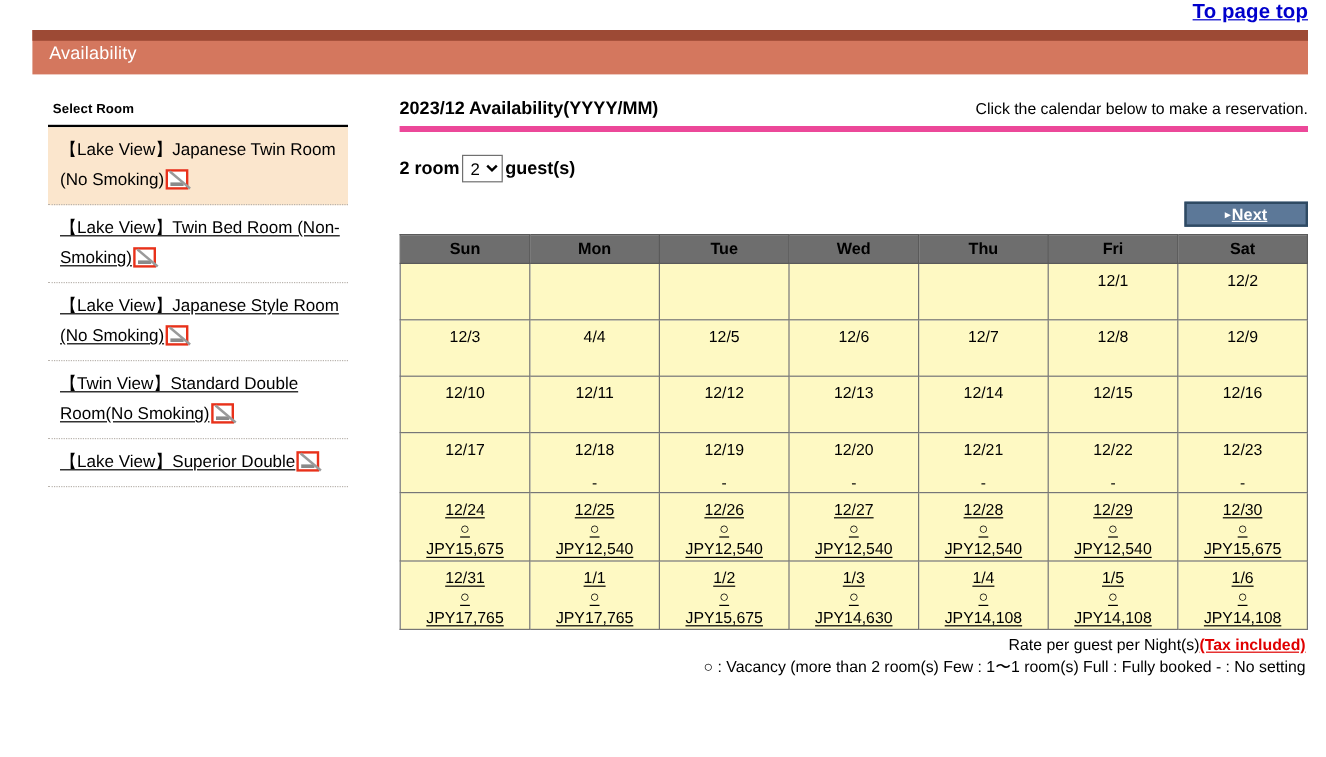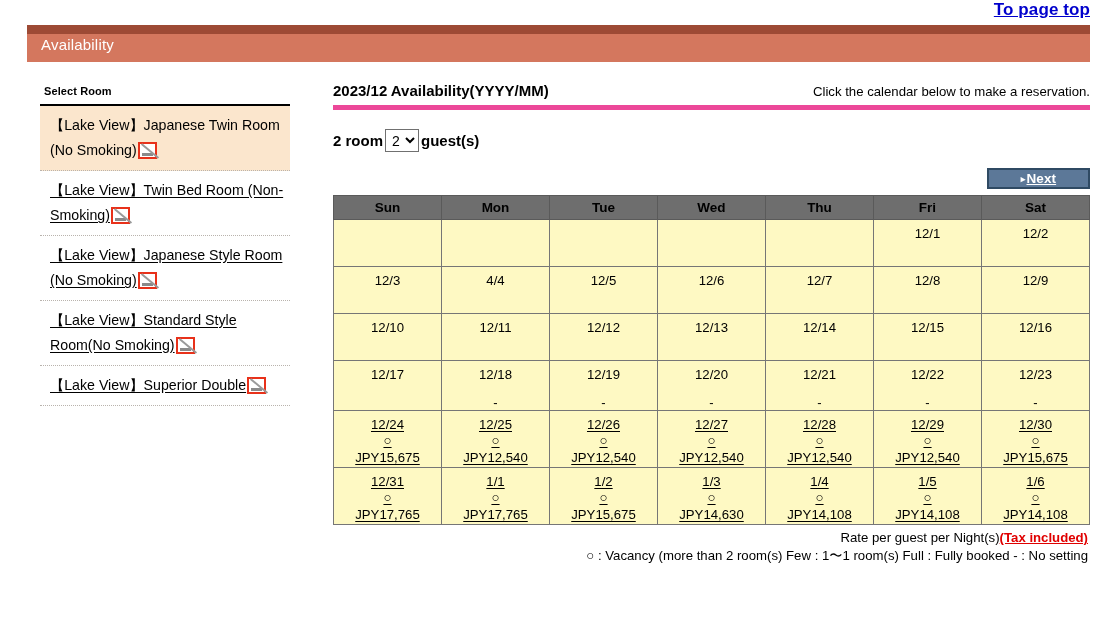--- a/index.html
+++ b/index.html
@@ -274,21 +274,21 @@
     <div class="banner-title">Availability</div>
   </div>
 
   <div class="sidebar">
     <div class="sidebar-title">Select Room</div>
     <div class="sidebar-rule"></div>
     <div id="room-list">
         <div class="room-item selected"><span class="room-label">【Lake View】Japanese Twin Room (No Smoking)</span><span class="nosmoke"></span></div>
         <div class="room-item"><span class="room-label">【Lake View】Twin Bed Room (Non-Smoking)</span><span class="nosmoke"></span></div>
         <div class="room-item"><span class="room-label">【Lake View】Japanese Style Room (No Smoking)</span><span class="nosmoke"></span></div>
-        <div class="room-item"><span class="room-label">【Lake View】Standard Style Room(No Smoking)</span><span class="nosmoke"></span></div>
+        <div class="room-item"><span class="room-label">【Twin View】Standard Double Room(No Smoking)</span><span class="nosmoke"></span></div>
         <div class="room-item"><span class="room-label">【Lake View】Superior Double</span><span class="nosmoke"></span></div>
       </div>
   </div>
 
   <div class="main">
 
     <div class="main-head">
       <div class="main-title">2023/12 Availability(YYYY/MM)</div>
       <div class="main-hint">Click the calendar below to make a reservation.</div>
     </div>

